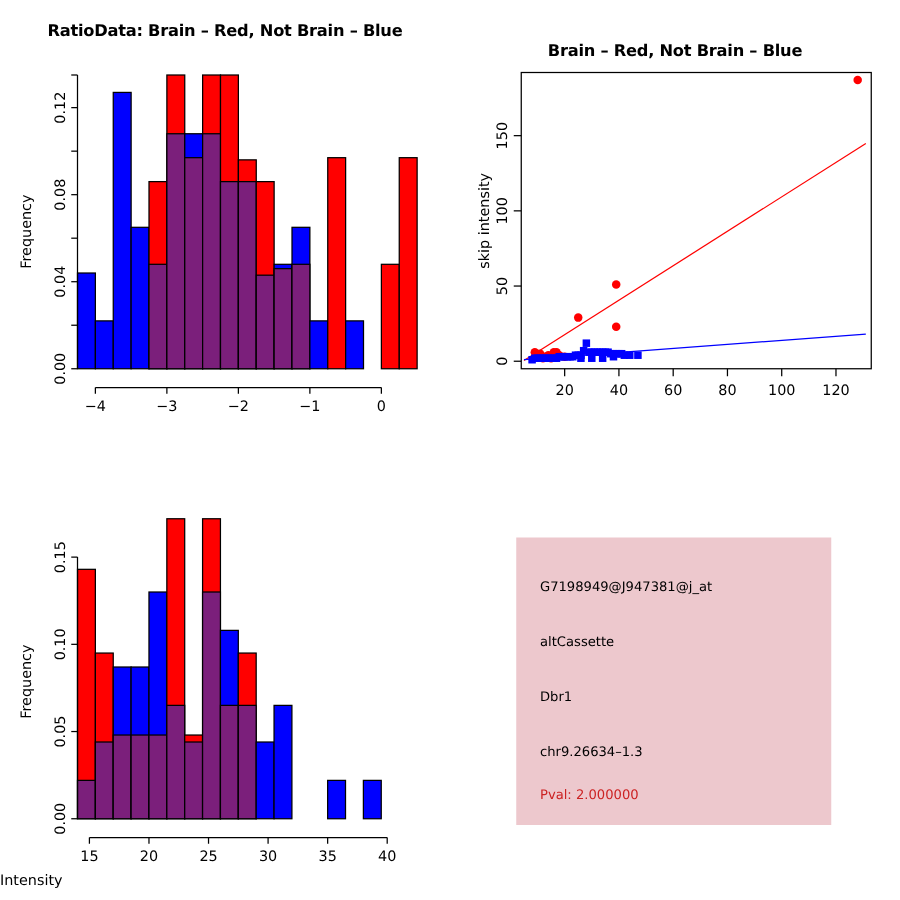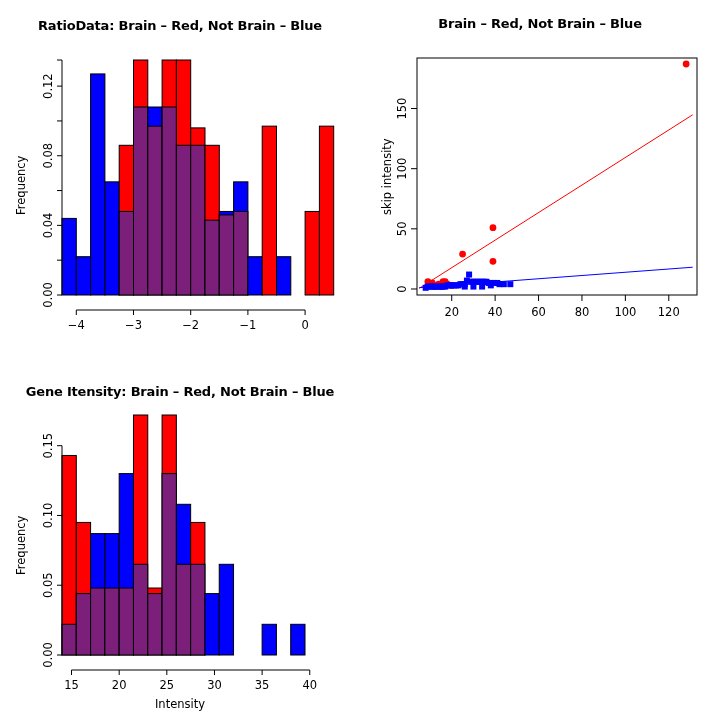--- a/index.html
+++ b/index.html
@@ -73,21 +73,21 @@
         <text x="190.70000000000002" y="329" font-size="11.5" font-family="&quot;DejaVu Sans&quot;,&quot;Liberation Sans&quot;,sans-serif" text-anchor="middle" fill="#000">−2</text>
         <line x1="247.9" y1="310" x2="247.9" y2="315" stroke="#000" stroke-width="1"></line>
         <text x="247.9" y="329" font-size="11.5" font-family="&quot;DejaVu Sans&quot;,&quot;Liberation Sans&quot;,sans-serif" text-anchor="middle" fill="#000">−1</text>
         <line x1="305.1" y1="310" x2="305.1" y2="315" stroke="#000" stroke-width="1"></line>
         <text x="305.1" y="329" font-size="11.5" font-family="&quot;DejaVu Sans&quot;,&quot;Liberation Sans&quot;,sans-serif" text-anchor="middle" fill="#000">0</text>
       </svg>
     <div class="axlabel vrot" style="left:14px;top:215px;">Frequency</div>
   </div>
 
   <div class="panel" style="left:360px;top:0;width:360px;height:360px;">
-    <div class="ttl" style="left:0;top:16px;width:360px;text-align:center;">Brain – Red, Not Brain – Blue</div>
+    <div class="ttl" style="left:0;top:34px;width:360px;text-align:center;">Brain – Red, Not Brain – Blue</div>
     <svg id="svg-scatter" width="360" height="360">
         <rect x="57" y="58" width="280" height="237" fill="none" stroke="#000" stroke-width="1"></rect>
         <line x1="59.17054263565891" y1="288.3531725888325" x2="332.65891472868213" y2="114.78977157360404" stroke="#ff0000" stroke-width="1"></line>
         <line x1="59.17054263565891" y1="287.6914974619289" x2="332.65891472868213" y2="267.22769035532997" stroke="#0000ff" stroke-width="1"></line>
         <circle cx="326.14728682170545" cy="64.01522842639594" r="3.4" fill="#ff0000"></circle>
         <circle cx="132.96899224806202" cy="227.62944162436548" r="3.4" fill="#ff0000"></circle>
         <circle cx="102.58139534883722" cy="254.0964467005076" r="3.4" fill="#ff0000"></circle>
         <circle cx="132.96899224806202" cy="261.3147208121827" r="3.4" fill="#ff0000"></circle>
         <circle cx="67.85271317829458" cy="281.7664974619289" r="3.4" fill="#ff0000"></circle>
         <circle cx="72.1937984496124" cy="282.9695431472081" r="3.4" fill="#ff0000"></circle>
@@ -159,21 +159,20 @@
         <text x="46" y="228.83248730964465" font-size="11.5" font-family="&quot;DejaVu Sans&quot;,&quot;Liberation Sans&quot;,sans-serif" text-anchor="middle" fill="#000" transform="rotate(-90 46 228.83248730964465)">50</text>
         <line x1="51" y1="168.6802030456853" x2="57" y2="168.6802030456853" stroke="#000" stroke-width="1"></line>
         <text x="46" y="168.6802030456853" font-size="11.5" font-family="&quot;DejaVu Sans&quot;,&quot;Liberation Sans&quot;,sans-serif" text-anchor="middle" fill="#000" transform="rotate(-90 46 168.6802030456853)">100</text>
         <line x1="51" y1="108.52791878172587" x2="57" y2="108.52791878172587" stroke="#000" stroke-width="1"></line>
         <text x="46" y="108.52791878172587" font-size="11.5" font-family="&quot;DejaVu Sans&quot;,&quot;Liberation Sans&quot;,sans-serif" text-anchor="middle" fill="#000" transform="rotate(-90 46 108.52791878172587)">150</text>
       </svg>
     <div class="axlabel vrot" style="left:20px;top:215px;">skip intensity</div>
   </div>
 
   <div class="panel" style="left:0;top:360px;width:360px;height:360px;">
-    <div class="ttl" style="left:0;top:24px;width:360px;">Gene Itensity: Brain – Red, Not Brain – Blue</div>
     <svg id="svg-gene" width="360" height="360">
         <rect x="62" y="95.46511627906975" width="14.294117647058826" height="199.53488372093025" fill="#ff0000" stroke="#000" stroke-width="1"></rect>
         <rect x="62" y="264.30232558139534" width="14.294117647058826" height="30.697674418604663" fill="#7b1f7b" stroke="#000" stroke-width="1"></rect>
         <rect x="76.29411764705883" y="162.44186046511626" width="14.294117647058826" height="132.55813953488374" fill="#ff0000" stroke="#000" stroke-width="1"></rect>
         <rect x="76.29411764705883" y="233.6046511627907" width="14.294117647058826" height="61.3953488372093" fill="#7b1f7b" stroke="#000" stroke-width="1"></rect>
         <rect x="90.58823529411765" y="173.6046511627907" width="14.294117647058812" height="121.3953488372093" fill="#0000ff" stroke="#000" stroke-width="1"></rect>
         <rect x="90.58823529411765" y="228.02325581395348" width="14.294117647058812" height="66.97674418604652" fill="#7b1f7b" stroke="#000" stroke-width="1"></rect>
         <rect x="104.88235294117646" y="173.6046511627907" width="14.294117647058826" height="121.3953488372093" fill="#0000ff" stroke="#000" stroke-width="1"></rect>
         <rect x="104.88235294117646" y="228.02325581395348" width="14.294117647058826" height="66.97674418604652" fill="#7b1f7b" stroke="#000" stroke-width="1"></rect>
         <rect x="119.17647058823529" y="113.60465116279067" width="14.294117647058826" height="181.39534883720933" fill="#0000ff" stroke="#000" stroke-width="1"></rect>
@@ -208,18 +207,26 @@
         <text x="119.17647058823529" y="329" font-size="11.5" font-family="&quot;DejaVu Sans&quot;,&quot;Liberation Sans&quot;,sans-serif" text-anchor="middle" fill="#000">20</text>
         <line x1="166.8235294117647" y1="310" x2="166.8235294117647" y2="315" stroke="#000" stroke-width="1"></line>
         <text x="166.8235294117647" y="329" font-size="11.5" font-family="&quot;DejaVu Sans&quot;,&quot;Liberation Sans&quot;,sans-serif" text-anchor="middle" fill="#000">25</text>
         <line x1="214.47058823529412" y1="310" x2="214.47058823529412" y2="315" stroke="#000" stroke-width="1"></line>
         <text x="214.47058823529412" y="329" font-size="11.5" font-family="&quot;DejaVu Sans&quot;,&quot;Liberation Sans&quot;,sans-serif" text-anchor="middle" fill="#000">30</text>
         <line x1="262.11764705882354" y1="310" x2="262.11764705882354" y2="315" stroke="#000" stroke-width="1"></line>
         <text x="262.11764705882354" y="329" font-size="11.5" font-family="&quot;DejaVu Sans&quot;,&quot;Liberation Sans&quot;,sans-serif" text-anchor="middle" fill="#000">35</text>
         <line x1="309.7647058823529" y1="310" x2="309.7647058823529" y2="315" stroke="#000" stroke-width="1"></line>
         <text x="309.7647058823529" y="329" font-size="11.5" font-family="&quot;DejaVu Sans&quot;,&quot;Liberation Sans&quot;,sans-serif" text-anchor="middle" fill="#000">40</text>
       </svg>
-    <div class="axlabel" style="left:0;top:337px;width:360px;text-align:center;">Intensity</div>
+    <div class="axlabel" style="left:0;top:337px;width:360px;">Intensity</div>
     <div class="axlabel vrot" style="left:14px;top:215px;">Frequency</div>
   </div>
 
+  <div class="panel" style="left:360px;top:360px;width:360px;height:360px;">
+    <div class="infobox" style="left:53px;top:70px;width:252px;height:230px;"></div>
+    <div class="infoline" style="left:72px;top:104px;">G7198949@J947381@j_at</div>
+    <div class="infoline" style="left:72px;top:148px;">altCassette</div>
+    <div class="infoline" style="left:72px;top:192px;">Dbr1</div>
+    <div class="infoline" style="left:72px;top:236px;">chr9.26634–1.3</div>
+    <div class="infoline pv" style="left:72px;top:270px;">Pval: 2.000000</div>
+  </div>
 
 </div>
 
 </body></html>

